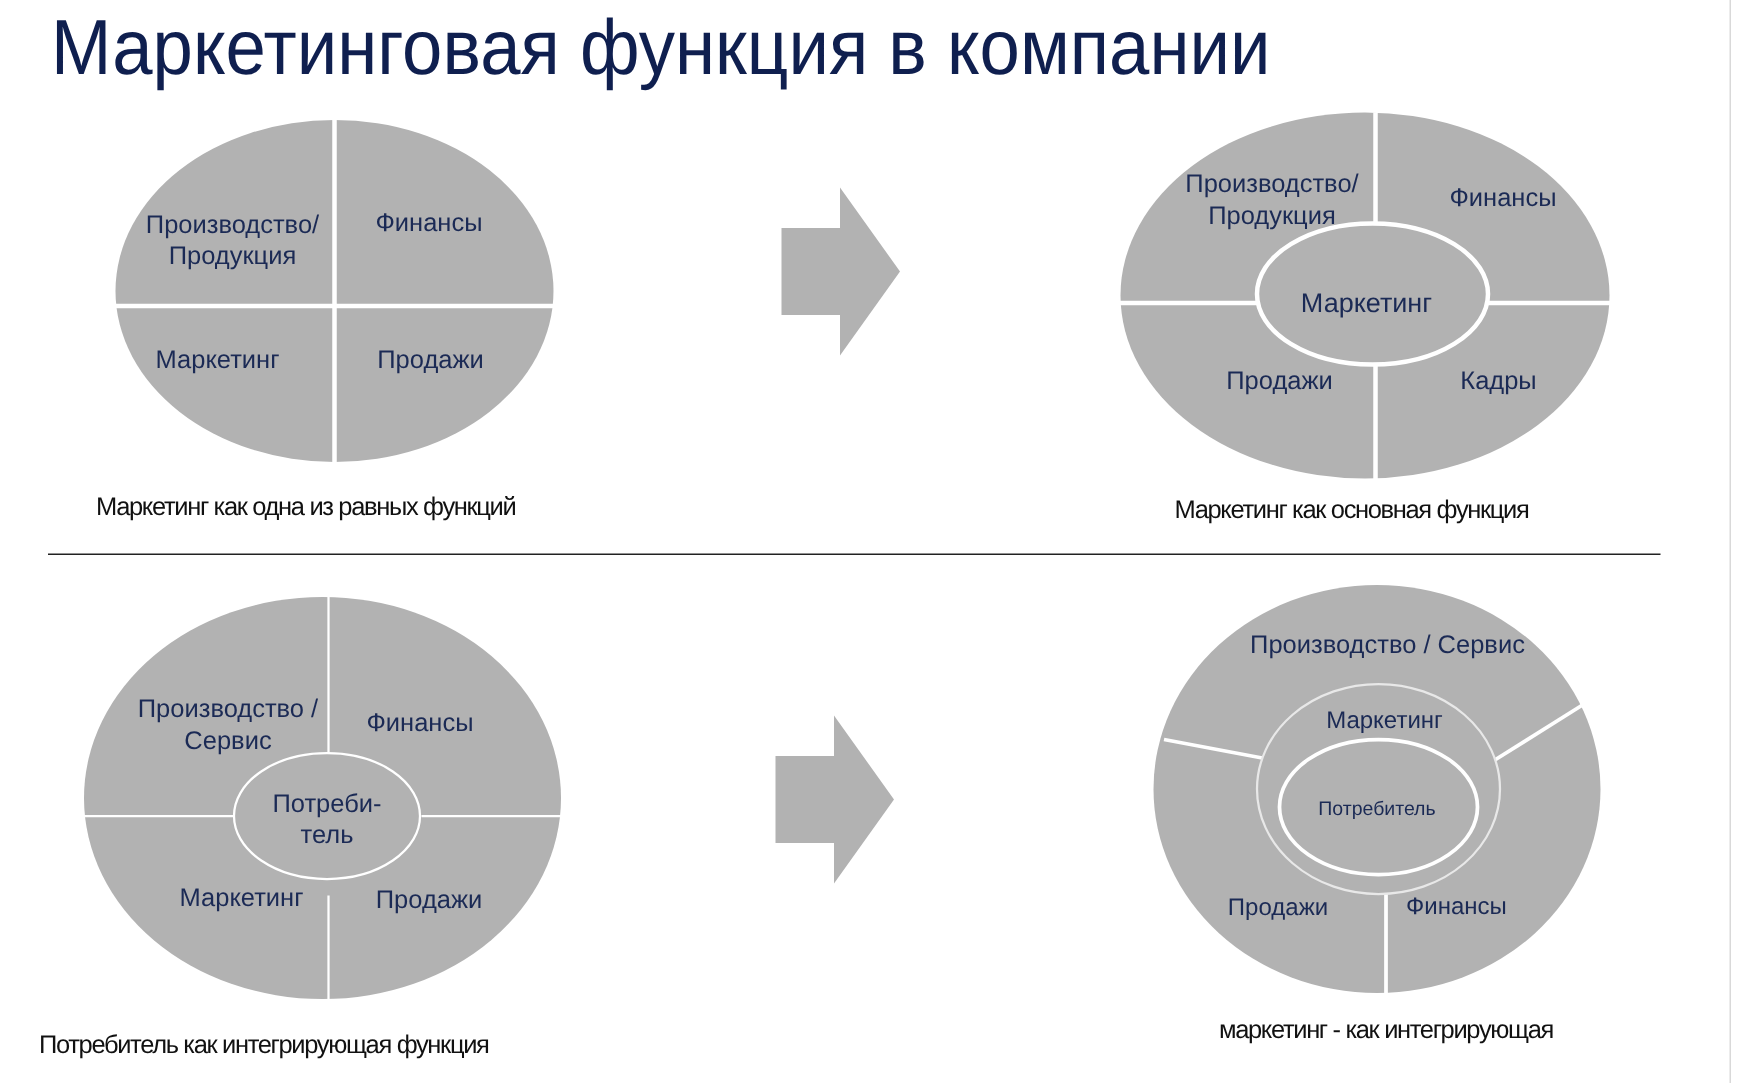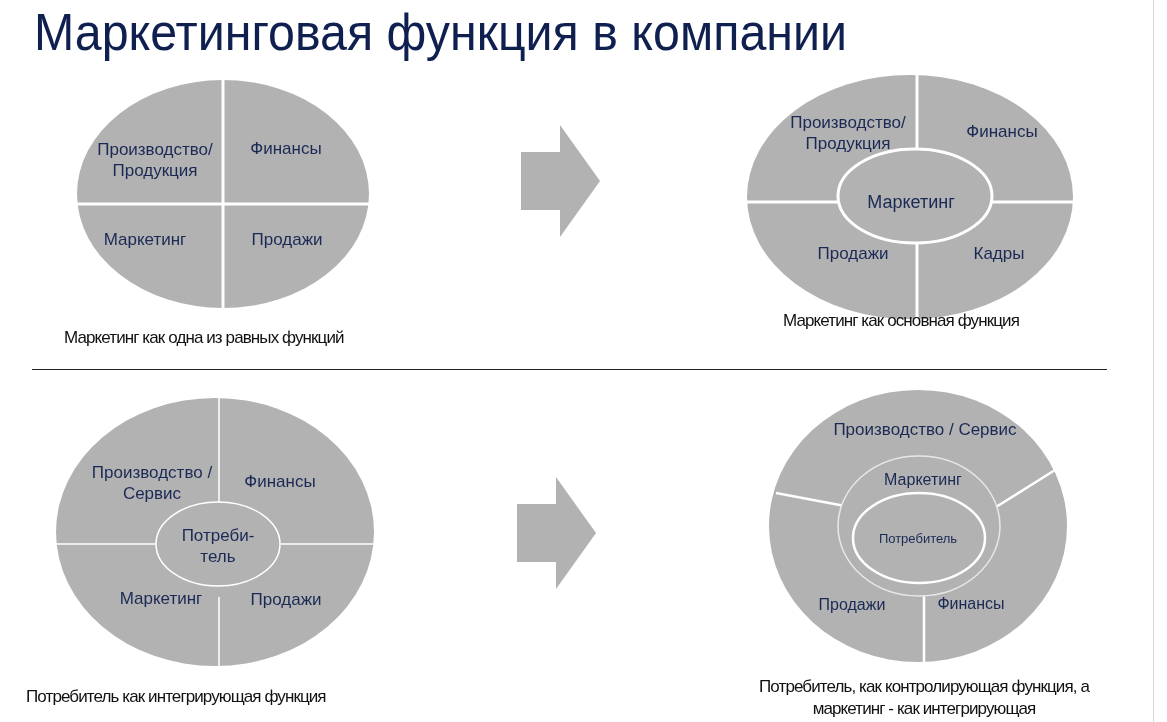--- a/index.html
+++ b/index.html
@@ -44,21 +44,21 @@
   <line x1="0" y1="127" x2="93" y2="127" stroke="#fff" stroke-width="3"></line>
   <line x1="246" y1="127" x2="332" y2="127" stroke="#fff" stroke-width="3"></line>
   <ellipse cx="170" cy="121" rx="77" ry="47" fill="#b2b2b2" stroke="#fff" stroke-width="3"></ellipse>
   <text x="103" y="53" font-size="17" text-anchor="middle">Производство/</text>
   <text x="103" y="74" font-size="17" text-anchor="middle">Продукция</text>
   <text x="257" y="62" font-size="17" text-anchor="middle">Финансы</text>
   <text x="108" y="184" font-size="17" text-anchor="middle">Продажи</text>
   <text x="254" y="184" font-size="17" text-anchor="middle">Кадры</text>
   <text x="166" y="133" font-size="18" text-anchor="middle">Маркетинг</text>
 </svg>
-<div class="caption" style="left:783px;top:310px">Маркетинг как основная функция</div>
+<div class="caption" style="left:783px;top:329px">Маркетинг как основная функция</div>
 
 <div class="divider"></div>
 
 <svg class="diagram" style="left:54px;top:397px" width="320" height="272" viewBox="0 0 320 272">
   <ellipse cx="161" cy="135" rx="159" ry="134" fill="#b2b2b2"></ellipse>
   <line x1="165" y1="0" x2="165" y2="110" stroke="#fff" stroke-width="1.5"></line>
   <line x1="165" y1="200" x2="165" y2="272" stroke="#fff" stroke-width="1.5"></line>
   <line x1="0" y1="147" x2="102" y2="147" stroke="#fff" stroke-width="1.5"></line>
   <line x1="227" y1="147" x2="320" y2="147" stroke="#fff" stroke-width="1.5"></line>
   <ellipse cx="164" cy="147" rx="62" ry="42" fill="#b2b2b2" stroke="#fff" stroke-width="1.5"></ellipse>
@@ -83,15 +83,14 @@
   <line x1="156" y1="205" x2="156" y2="276" stroke="#fff" stroke-width="2.5"></line>
   <ellipse cx="151" cy="138" rx="81" ry="70" fill="#b2b2b2" stroke="#e8e8e8" stroke-width="1.5"></ellipse>
   <ellipse cx="151" cy="150" rx="66" ry="45" fill="#b2b2b2" stroke="#fff" stroke-width="2.5"></ellipse>
   <text x="157" y="47" font-size="17" text-anchor="middle">Производство / Сервис</text>
   <text x="84" y="222" font-size="16" text-anchor="middle">Продажи</text>
   <text x="203" y="221" font-size="16" text-anchor="middle">Финансы</text>
   <text x="155" y="97" font-size="16" text-anchor="middle">Маркетинг</text>
   <text x="150" y="155" font-size="13" text-anchor="middle">Потребитель</text>
 </svg>
 <div class="caption" style="left:744px;top:676px;width:360px">
-  <div>Потребитель, как контролирующая функция, а</div>
   <div>маркетинг - как интегрирующая</div>
 </div>
 
 </body></html>

